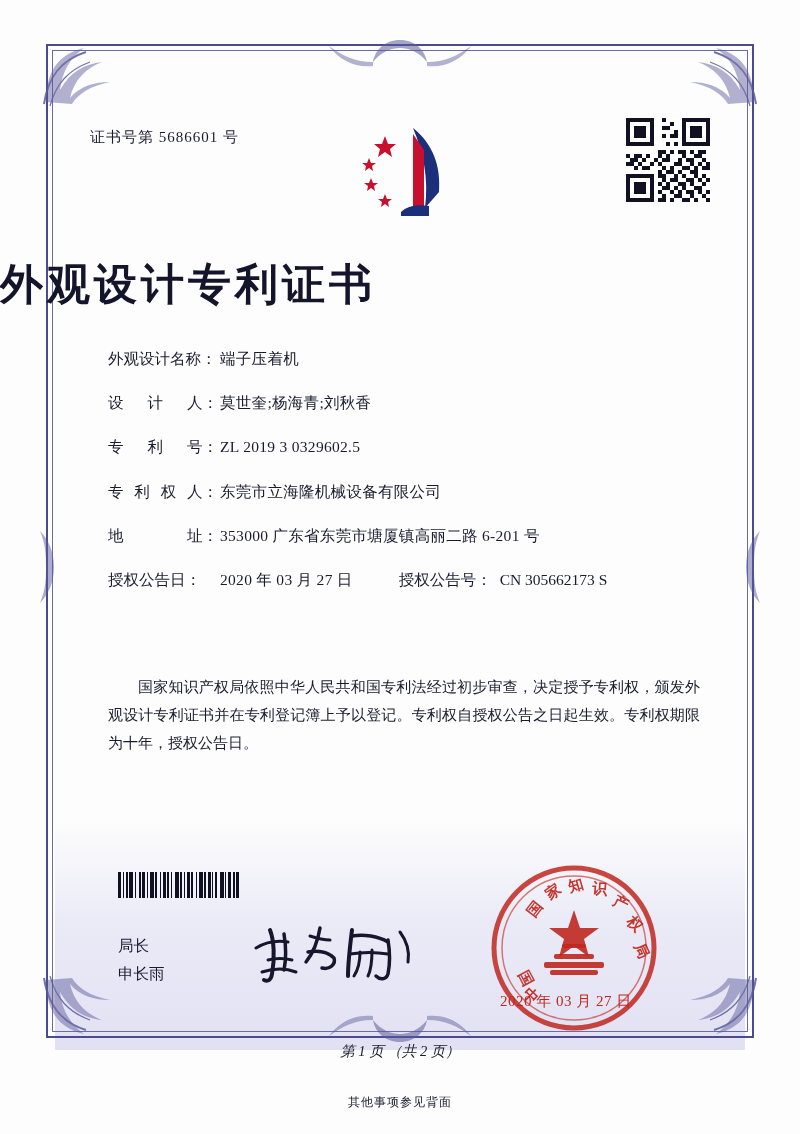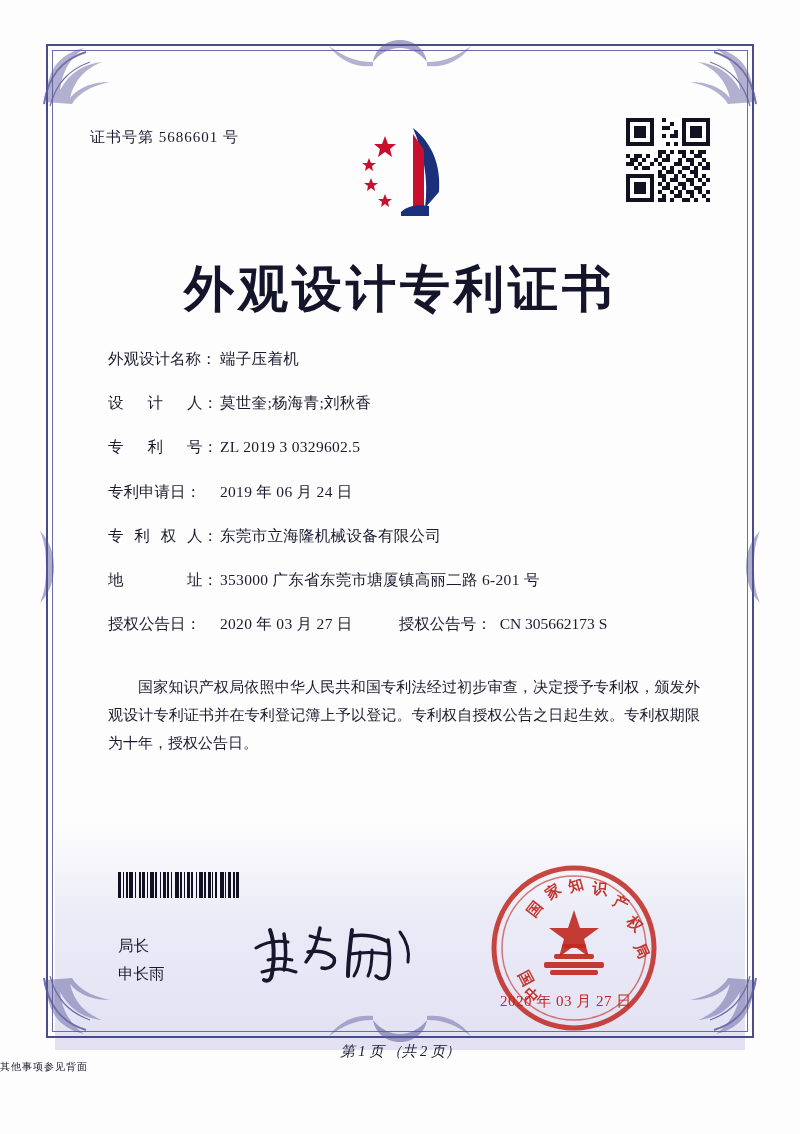--- a/index.html
+++ b/index.html
@@ -97,22 +97,22 @@
     top: 118px;
     width: 84px;
     height: 84px;
   }
 
   .title {
     position: absolute;
     top: 256px;
     left: 0;
     width: 100%;
-    text-align: center;
-    font-size: 50px;
+    text-align: left;
+    font-size: 43px;
     font-weight: bold;
     letter-spacing: 4px;
     font-family: "DejaVu Serif", "Liberation Serif", serif;
     color: #14142b;
   }
 
   
   .fields {
     position: absolute;
     left: 108px;
@@ -218,24 +218,25 @@
     position: absolute;
     top: 1042px;
     left: 0;
     width: 100%;
     text-align: center;
     font-size: 14.5px;
     font-style: italic;
   }
   .footnote {
     position: absolute;
-    top: 1060px;
+    top: 1094px;
     left: 0;
     width: 100%;
-    font-size: 10px;
+    text-align: center;
+    font-size: 12px;
     letter-spacing: 1px;
   }
 </style>
 </head>
 <body>
 
 <div class="page">
 
   <div class="watermark"></div>
 
@@ -415,24 +416,20 @@
 
     <div class="frow">
       <div class="flabel spread">
         <span>专</span>
         <span>利</span>
         <span>号：</span>
       </div>
       <div class="fvalue">ZL 2019 3 0329602.5</div>
     </div>
 
-    <div class="frow">
-      <div class="flabel">专利申请日：</div>
-      <div class="fvalue">2019 年 06 月 24 日</div>
-    </div>
 
     <div class="frow">
       <div class="flabel spread">
         <span>专</span>
         <span>利</span>
         <span>权</span>
         <span>人：</span>
       </div>
       <div class="fvalue">东莞市立海隆机械设备有限公司</div>
     </div>

